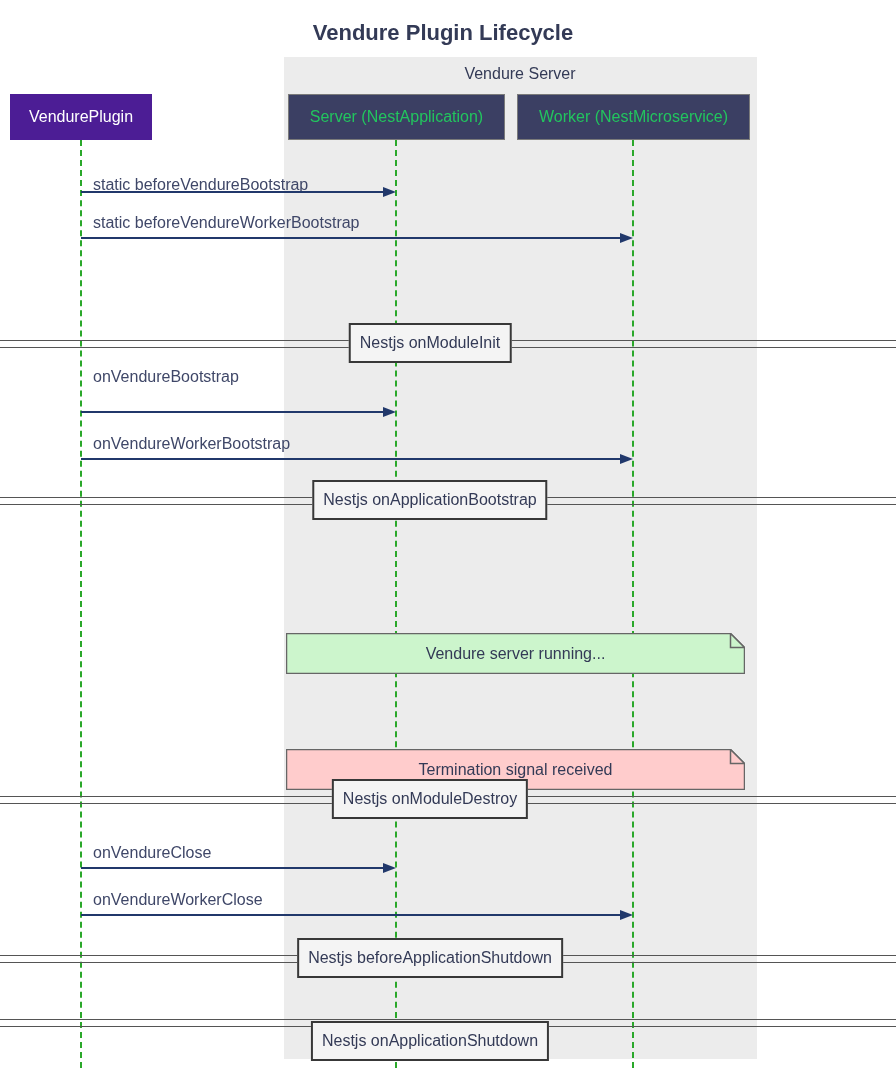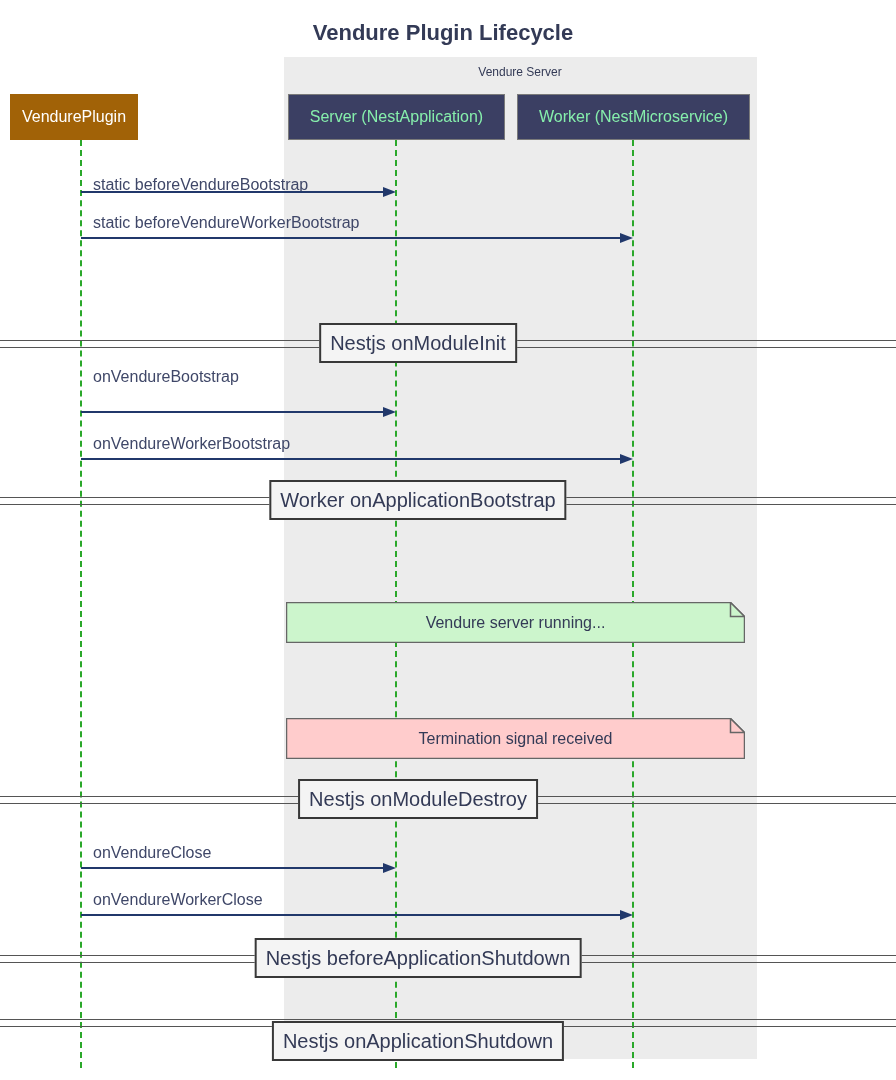--- a/index.html
+++ b/index.html
@@ -11,74 +11,74 @@
   .title{
     left:443px;top:20px;transform:translateX(-50%);
     font-size:22px;font-weight:700;color:var(--text-navy);white-space:nowrap;
   }
   .group-band{
     left:284px;top:57px;width:473px;height:1002px;
     background:var(--band-gray);z-index:0;
   }
   .group-label{
     left:520px;top:65px;transform:translateX(-50%);
-    font-size:12px;color:var(--text-navy);white-space:nowrap;z-index:1;
+    font-size:16px;color:var(--text-navy);white-space:nowrap;z-index:1;
   }
   .lifeline{
     top:140px;height:928px;width:0;
     border-left:2px dashed var(--lifeline-green);z-index:1;
   }
   .actor{
     top:94px;height:46px;display:flex;align-items:center;justify-content:center;
-    font-size:16px;color:#86efac;z-index:3;box-sizing:border-box;white-space:nowrap;
+    font-size:16px;color:#22c55e;z-index:3;box-sizing:border-box;white-space:nowrap;
   }
   .actor.plugin{background:var(--accent-cyan);color:#ffffff;}
   .actor.navy{background:var(--actor-navy);border:1px solid #7a7a7a;}
   .msg-label{
     font-size:16px;color:var(--msg-text);white-space:nowrap;z-index:3;
   }
   .msg-line{
     height:2px;background:var(--arrow-navy);z-index:3;
   }
   .msg-head{
     width:0;height:0;border-top:5px solid transparent;border-bottom:5px solid transparent;
     border-left:13px solid var(--arrow-navy);z-index:3;
   }
   .divider-lines{
     left:0;width:896px;height:6px;box-sizing:content-box;
     border-top:1px solid var(--divider-line);border-bottom:1px solid var(--divider-line);
     z-index:2;
   }
   .divider-box{
-    transform:translate(-50%,-50%);left:418px;
+    transform:translate(-50%,-50%);left:430px;
     background:var(--divider-box-fill);border:2px solid var(--divider-box-border);
     height:36px;line-height:36px;padding:0 9px;
-    font-size:20px;color:var(--text-navy);white-space:nowrap;z-index:3;
+    font-size:16px;color:var(--text-navy);white-space:nowrap;z-index:3;
   }
-  .note{left:286px;width:459px;height:41px;z-index:3;}
+  .note{left:286px;width:459px;height:41px;z-index:3;margin-top:31px;}
   .note svg{position:absolute;left:0;top:0;}
   .note-text{
     position:absolute;left:0;top:0;width:100%;height:100%;
     display:flex;align-items:center;justify-content:center;
     font-size:16px;color:var(--text-navy);white-space:nowrap;
   }
 </style>
 </head>
 <body>
 
 <div class="abs group-band"></div>
 <div class="abs group-label">Vendure Server</div>
 
 <div class="abs title">Vendure Plugin Lifecycle</div>
 
 <div class="abs lifeline" style="left:80px;"></div>
 <div class="abs lifeline" style="left:395px;"></div>
 <div class="abs lifeline" style="left:632px;"></div>
 
-<div class="abs actor plugin" style="left: 10px; width: 128px; background: #a16207;">
+<div class="abs actor plugin" style="left: 10px; width: 142px; background: #4c1d95;">
   <span>VendurePlugin</span>
 </div>
 <div class="abs actor navy" style="left: 288px; width: 217px; background: rgb(59, 63, 99);">
   <span>Server (NestApplication)</span>
 </div>
 <div class="abs actor navy" style="left: 517px; width: 233px; background: rgb(59, 63, 99);">
   <span>Worker (NestMicroservice)</span>
 </div>
 
 <div>
@@ -105,21 +105,21 @@
 </div>
 
 <div>
   <div class="abs msg-label" style="left:93px;top:435px;">onVendureWorkerBootstrap</div>
   <div class="abs msg-line" style="left:81px;top:458px;width:539px;"></div>
   <div class="abs msg-head" style="left:620px;top:454px;"></div>
 </div>
 
 <div>
   <div class="abs divider-lines" style="top:497px;"></div>
-  <div class="abs divider-box" style="top:500px;">Worker onApplicationBootstrap</div>
+  <div class="abs divider-box" style="top:500px;">Nestjs onApplicationBootstrap</div>
 </div>
 
 <div class="abs note" style="top:602px;">
   <svg width="459" height="41">
     <polygon points="0.5,0.5 444.5,0.5 458.5,14.5 458.5,40.5 0.5,40.5" stroke-width="1.5" stroke="#666666" fill="#ccf5cc"></polygon>
     <polygon points="444.5,0.5 444.5,14.5 458.5,14.5" stroke-width="1.5" stroke="#666666" fill="#ccf5cc"></polygon>
   </svg>
   <div class="note-text">Vendure server running...</div>
 </div>
 

